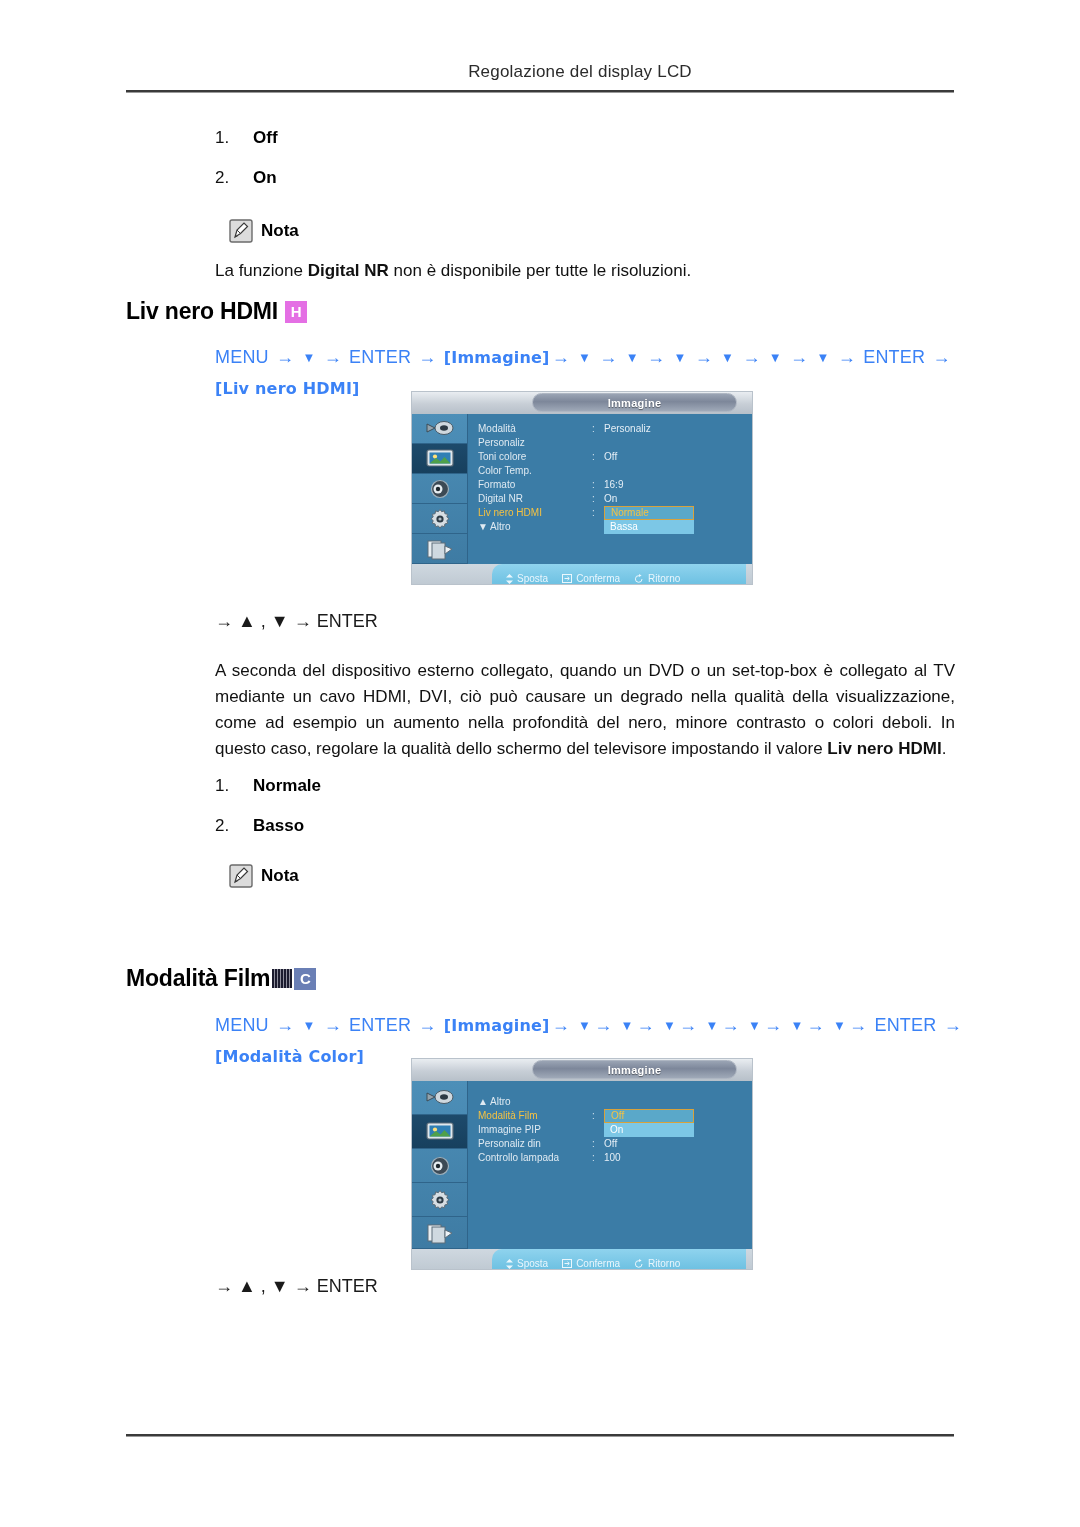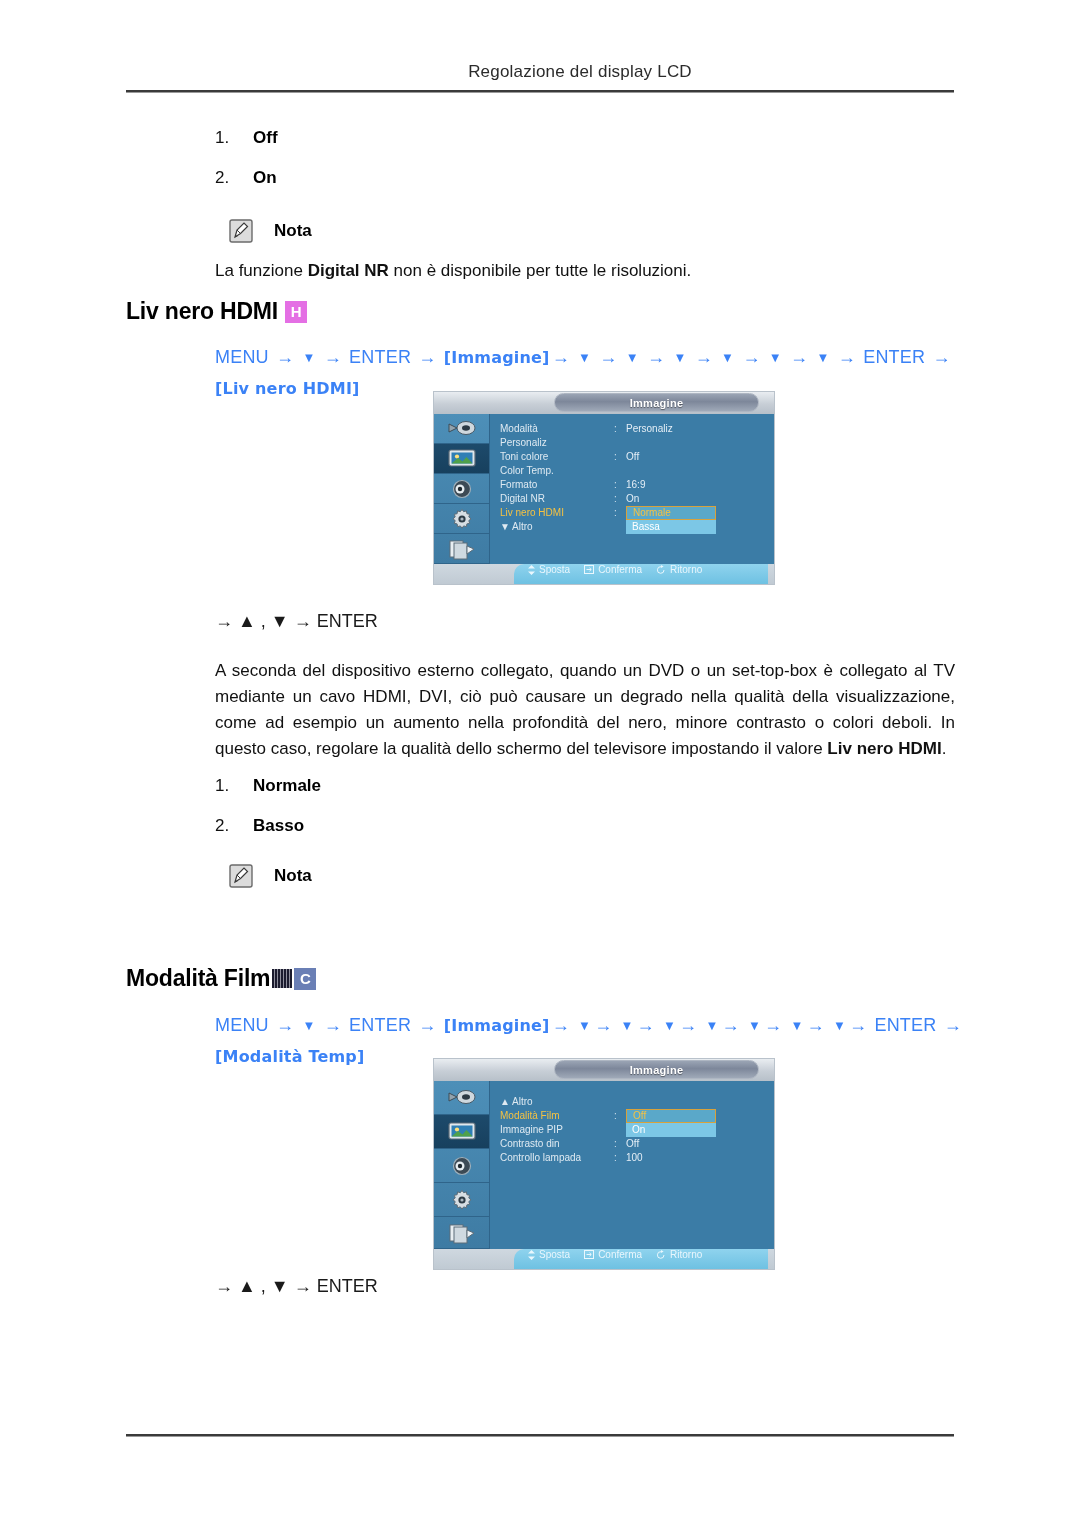--- a/index.html
+++ b/index.html
@@ -48,21 +48,21 @@
     font-size: 17px;
     margin-bottom: 20px;
   }
   .numitem .num { width: 38px; font-weight: normal; color: #111; }
   .numitem .txt { font-weight: bold; color: #000; }
 
   
   .nota {
     display: flex;
     align-items: center;
-    gap: 20px;
+    gap: 7px;
   }
   .nota-label { font-weight: bold; font-size: 17px; }
   .note-icon {
     width: 26px; height: 26px;
     display: inline-block;
     flex: 0 0 auto;
   }
 
   .para {
     font-size: 17px;
@@ -130,21 +130,20 @@
     color: #1a1a1a;
   }
 
   
   .osd {
     width: 342px;
     position: relative;
     background: linear-gradient(180deg,#cfd6dd 0%, #c2cad3 100%);
     border: 1px solid #b9c2cb;
     font-family: "Liberation Sans", sans-serif;
-    margin-left: 22px;
   }
   .osd-titlebar {
     height: 22px;
     position: relative;
     background: linear-gradient(180deg,#e9edf1 0%, #c7ced6 55%, #b7c0c9 100%);
   }
   .osd-titlepill {
     position: absolute;
     left: 120px; top: 1px;
     width: 205px; height: 19px;
@@ -222,21 +221,21 @@
   .osd-footer {
     position: relative;
     height: 20px;
     background: linear-gradient(180deg,#cfd8e0 0%, #c0cad3 100%);
   }
   .osd-footbar {
     position: absolute;
     left: 80px; top: 0; right: 6px; height: 20px;
     background: linear-gradient(180deg,#8fd3ee 0%, #6ec1e2 100%);
     display: flex;
-    align-items: flex-start;
+    align-items: flex-end;
     gap: 14px;
     padding-left: 14px;
     font-size: 10px;
     color: #e9f6fd;
     border-top-left-radius: 10px;
   }
   .osd-footbar span.ft { display: inline-flex; align-items: center; gap: 4px; }
 </style>
 </head>
 <body>
@@ -463,21 +462,21 @@
     <span class="dn">▼</span><span class="arrow">→</span>
     <span class="dn">▼</span><span class="arrow">→</span>
     <span class="dn">▼</span><span class="arrow">→</span>
     <span class="dn">▼</span><span class="arrow">→</span>
     <span class="dn">▼</span><span class="arrow">→</span>
     <span class="dn">▼</span><span class="arrow">→</span>
     <span class="dn">▼</span><span class="arrow">→</span>
     <span>ENTER</span>
     <span class="arrow">→</span>
     <br>
-    <span class="tgt">[Modalità Temp]</span>
+    <span class="tgt">[Modalità Color]</span>
   </div>
 
   <div class="osd" style="position:absolute; top:1058px; left:411px;">
     <div class="osd-titlebar">
       <div class="osd-titlepill">Immagine</div>
     </div>
     <div class="osd-body" style="height:168px;border-radius:31px;">
       <div class="osd-sidebar">
         <div class="osd-ico" style="height:34px;">
           <svg width="30" height="20" viewBox="0 0 30 20">
@@ -523,21 +522,21 @@
           <span class="lbl">▲  Altro</span>
         </div>
         <div class="osd-row hi">
           <span class="lbl">Modalità Film</span>
           <span class="sep">:</span>
         </div>
         <div class="osd-row">
           <span class="lbl">Immagine PIP</span>
         </div>
         <div class="osd-row">
-          <span class="lbl">Contrasto din</span>
+          <span class="lbl">Personaliz din</span>
           <span class="sep">:</span>
           <span class="val">Off</span>
         </div>
         <div class="osd-row">
           <span class="lbl">Controllo lampada</span>
           <span class="sep">:</span>
           <span class="val">100</span>
         </div>
 
         <div style="position:absolute; left:136px; top:28px;">

